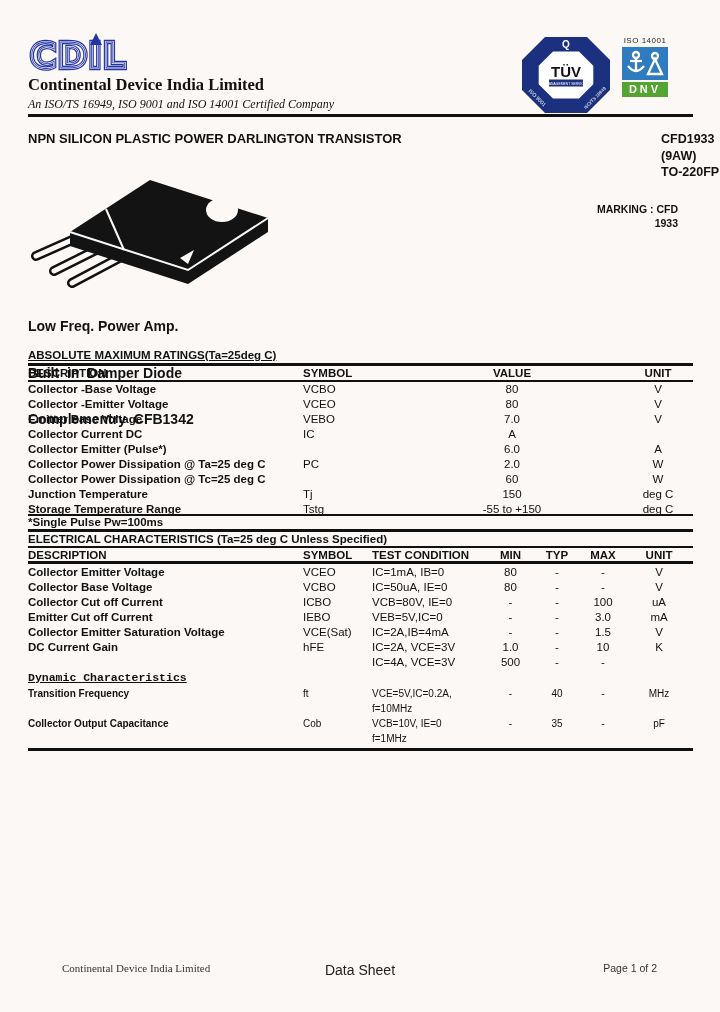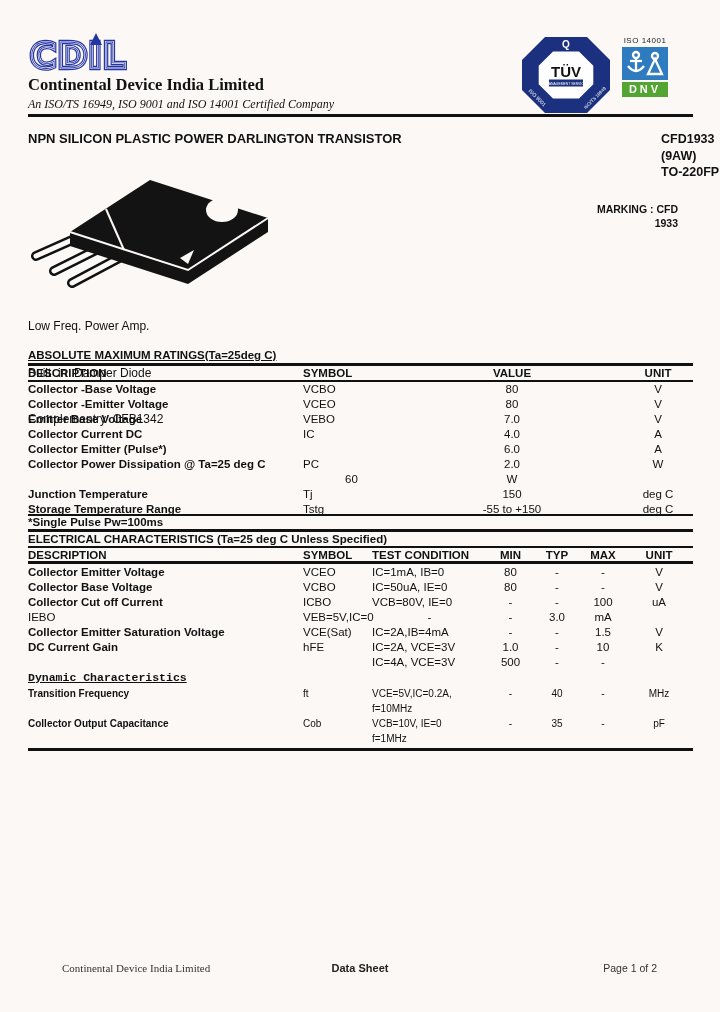--- a/index.html
+++ b/index.html
@@ -11,25 +11,25 @@
   .rule{background:#111;}
   
   .amr-row{display:grid;grid-template-columns:275px 97px 224px 68px;height:15px;line-height:15px;font-size:11.5px;}
   .ec-row{display:grid;grid-template-columns:275px 69px 115px 47px 46px 46px 66px;height:15px;line-height:15px;font-size:11.5px;}
   .ec-row2{display:grid;grid-template-columns:275px 69px 115px 47px 46px 46px 66px;height:30px;line-height:15px;font-size:10px;align-items:start;}
   .c-desc{font-weight:bold;}
   .c-center{text-align:center;}
   .hdr{font-weight:bold;}
   .sec-title{font-size:11.5px;font-weight:bold;}
   .underline{text-decoration:underline;}
-  .features{font-size:12px;font-weight:normal;line-height:15.5px;white-space:pre;}
+  .features{font-size:14px;font-weight:bold;line-height:15.5px;white-space:pre;}
   .part-block{font-size:12.5px;font-weight:bold;line-height:16.5px;}
   .marking-block{font-size:10.5px;font-weight:bold;line-height:13.5px;text-align:right;}
   .footer-left{font-family:"Liberation Serif",serif;font-size:11px;color:#333;}
-  .footer-center{font-size:11px;font-weight:bold;color:#222;}
+  .footer-center{font-size:14px;font-weight:normal;color:#222;}
   .footer-right{font-size:10.5px;color:#333;}
   .dnv-iso{font-size:8px;text-align:center;color:#222;letter-spacing:0.5px;}
   .dnv-green{background:#53a433;color:#fff;font-weight:bold;font-size:11px;letter-spacing:3px;
              text-align:center;line-height:15px;height:15px;}
 </style>
 </head>
 <body>
 
 <svg class="abs" style="left:30px;top:33px;overflow:visible" width="110" height="42" viewBox="0 0 110 42">
   <g font-family="DejaVu Sans, sans-serif" font-weight="bold" font-size="36" letter-spacing="1">
@@ -140,36 +140,36 @@
   </div>
   <div class="amr-row">
     <span class="c-desc">Emitter Base Voltage</span>
     <span>VEBO</span>
     <span class="c-center">7.0</span>
     <span class="c-center">V</span>
   </div>
   <div class="amr-row">
     <span class="c-desc">Collector Current DC</span>
     <span>IC</span>
-    <span class="c-center">4.0</span>
     <span class="c-center">A</span>
   </div>
   <div class="amr-row">
     <span class="c-desc">Collector Emitter (Pulse*)</span>
     <span></span>
     <span class="c-center">6.0</span>
     <span class="c-center">A</span>
   </div>
   <div class="amr-row">
     <span class="c-desc">Collector Power Dissipation @ Ta=25 deg C</span>
     <span>PC</span>
     <span class="c-center">2.0</span>
     <span class="c-center">W</span>
   </div>
   <div class="amr-row">
+    <span class="c-desc">Collector Power Dissipation @ Tc=25 deg C</span>
     <span></span>
     <span class="c-center">60</span>
     <span class="c-center">W</span>
   </div>
   <div class="amr-row">
     <span class="c-desc">Junction Temperature</span>
     <span>Tj</span>
     <span class="c-center">150</span>
     <span class="c-center">deg C</span>
   </div>
@@ -221,20 +221,21 @@
   <div class="ec-row">
     <span class="c-desc">Collector Cut off Current</span>
     <span>ICBO</span>
     <span>VCB=80V, IE=0</span>
     <span class="c-center">-</span>
     <span class="c-center">-</span>
     <span class="c-center">100</span>
     <span class="c-center">uA</span>
   </div>
   <div class="ec-row">
+    <span class="c-desc">Emitter Cut off Current</span>
     <span>IEBO</span>
     <span>VEB=5V,IC=0</span>
     <span class="c-center">-</span>
     <span class="c-center">-</span>
     <span class="c-center">3.0</span>
     <span class="c-center">mA</span>
   </div>
   <div class="ec-row">
     <span class="c-desc">Collector Emitter Saturation Voltage</span>
     <span>VCE(Sat)</span>

